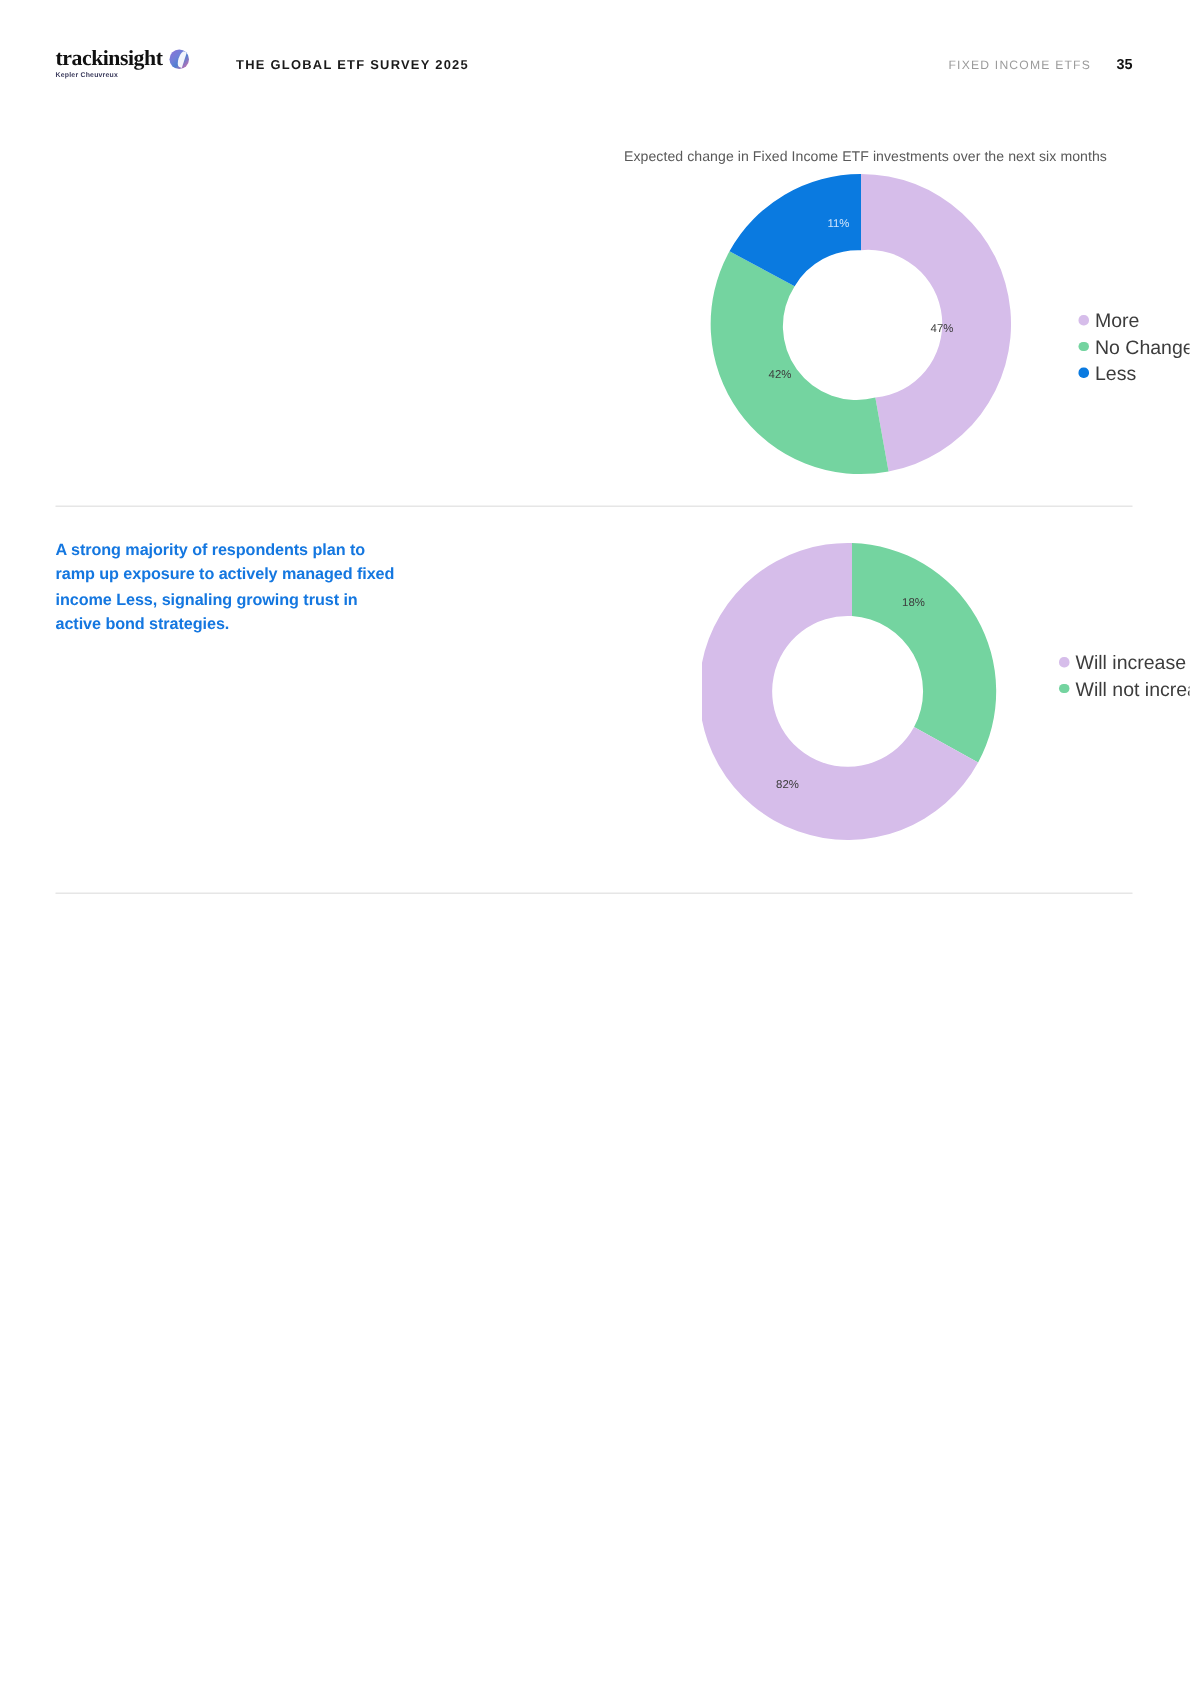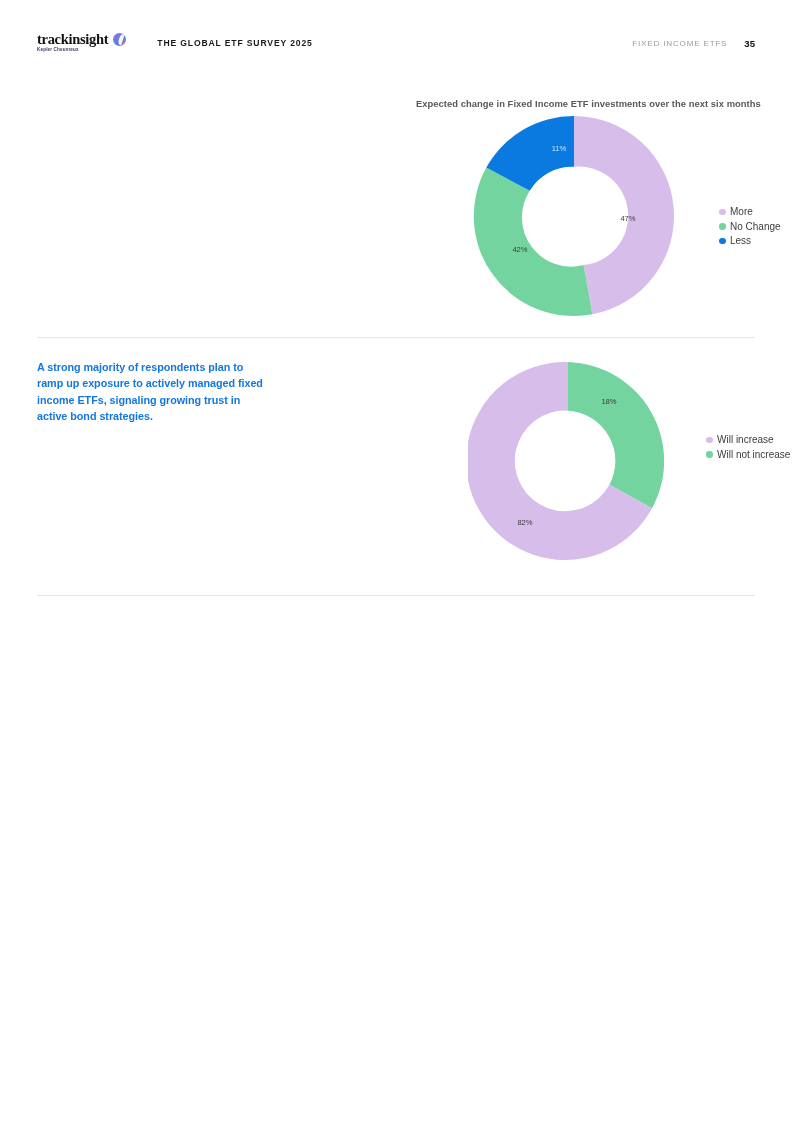--- a/index.html
+++ b/index.html
@@ -136,21 +136,21 @@
   }
 
   .chart-block {
     position: absolute;
     left: 379px;
     top: 0;
     width: 339px;
   }
   .chart-title {
     font-size: 9.4px;
-    font-weight: 700;
+    font-weight: 400;
     color: #595959;
     letter-spacing: 0.05px;
     white-space: nowrap;
     margin-bottom: 0;
   }
 
   .chart-area {
     position: relative;
     width: 339px;
   }
@@ -187,21 +187,21 @@
     gap: 4.5px;
     line-height: 1;
   }
   .legend-swatch {
     width: 6.5px;
     height: 6.5px;
     border-radius: 50%;
     flex: 0 0 auto;
   }
   .legend-label {
-    font-size: 10px;
+    font-size: 13px;
     font-weight: 400;
     color: #3c3c3c;
     white-space: nowrap;
   }
 </style>
 </head>
 <body>
 
 <div class="page-header">
 
@@ -258,21 +258,21 @@
       </div>
 
     </div>
   </div>
 </div>
 
 <div class="divider" id="divider-1"></div>
 
 <div class="section" id="section-2">
 
-  <div class="insight-text">A strong majority of respondents plan to ramp up exposure to actively managed fixed income ETFs, signaling growing trust in active bond strategies.</div>
+  <div class="insight-text">A strong majority of respondents plan to ramp up exposure to actively managed fixed income Less, signaling growing trust in active bond strategies.</div>
 
   <div class="chart-block">
 
     <div class="chart-area" id="chart-area-2">
 
       <svg class="donut-svg" id="donut-2" width="200" height="200" viewBox="0 0 200 200">
 
         <path fill="#74d4a0" d="M 100 1 A 99 99 0 0 1 184.07 147.30 L 141.37 123.74 A 50.3 50.3 0 0 0 100 49.7 Z"></path>
 
         <path fill="#d6bdea" d="M 184.07 147.30 A 99 99 0 1 1 100 1 L 100 49.7 A 50.3 50.3 0 1 0 141.37 123.74 Z"></path>

